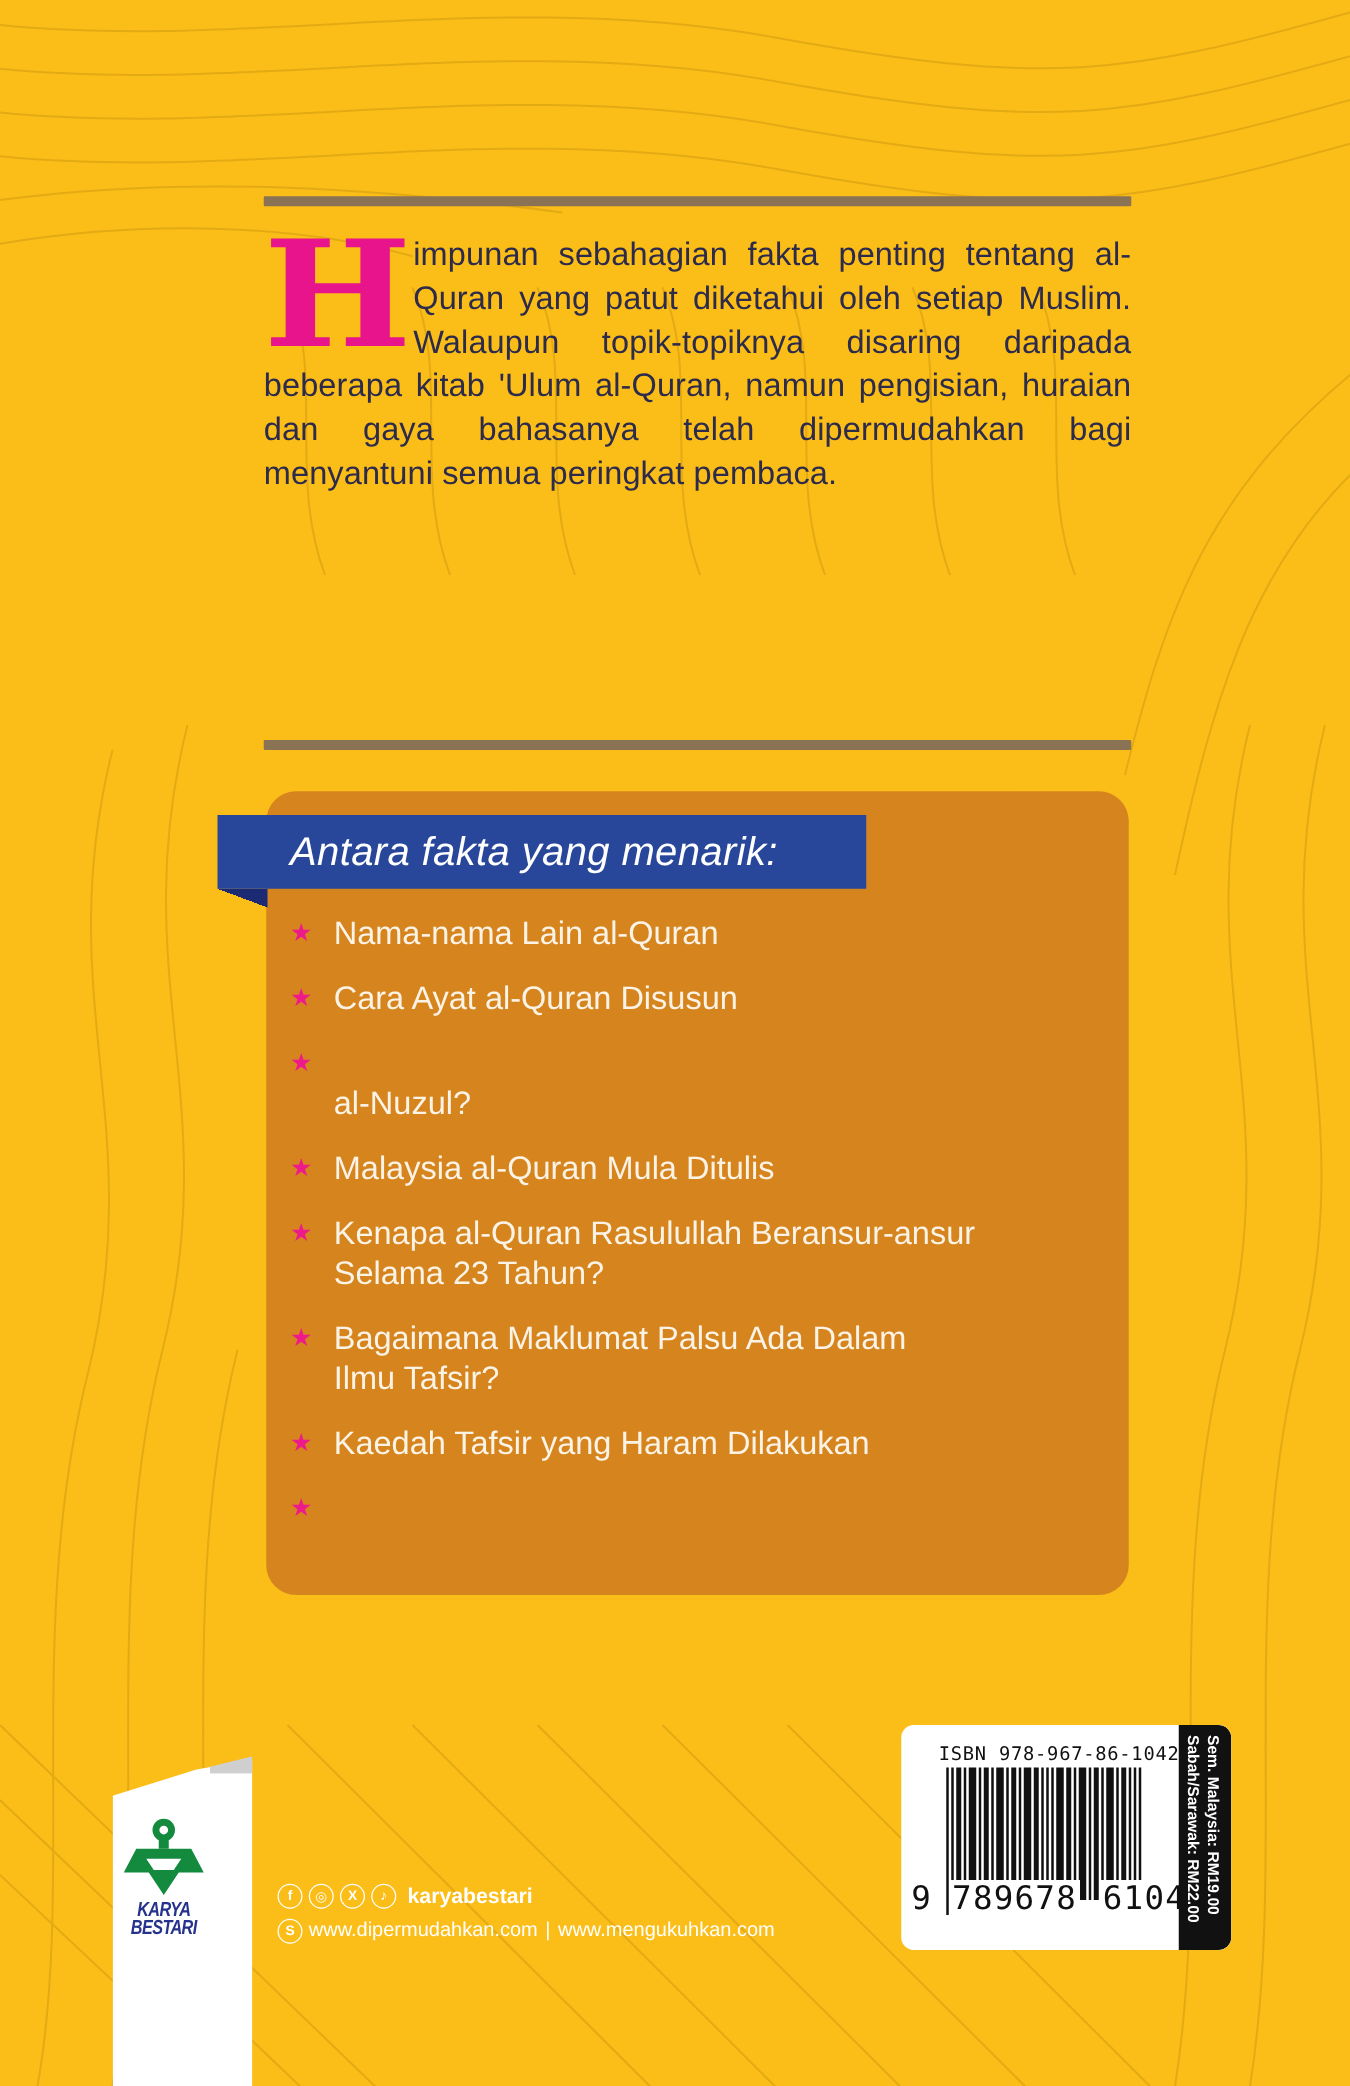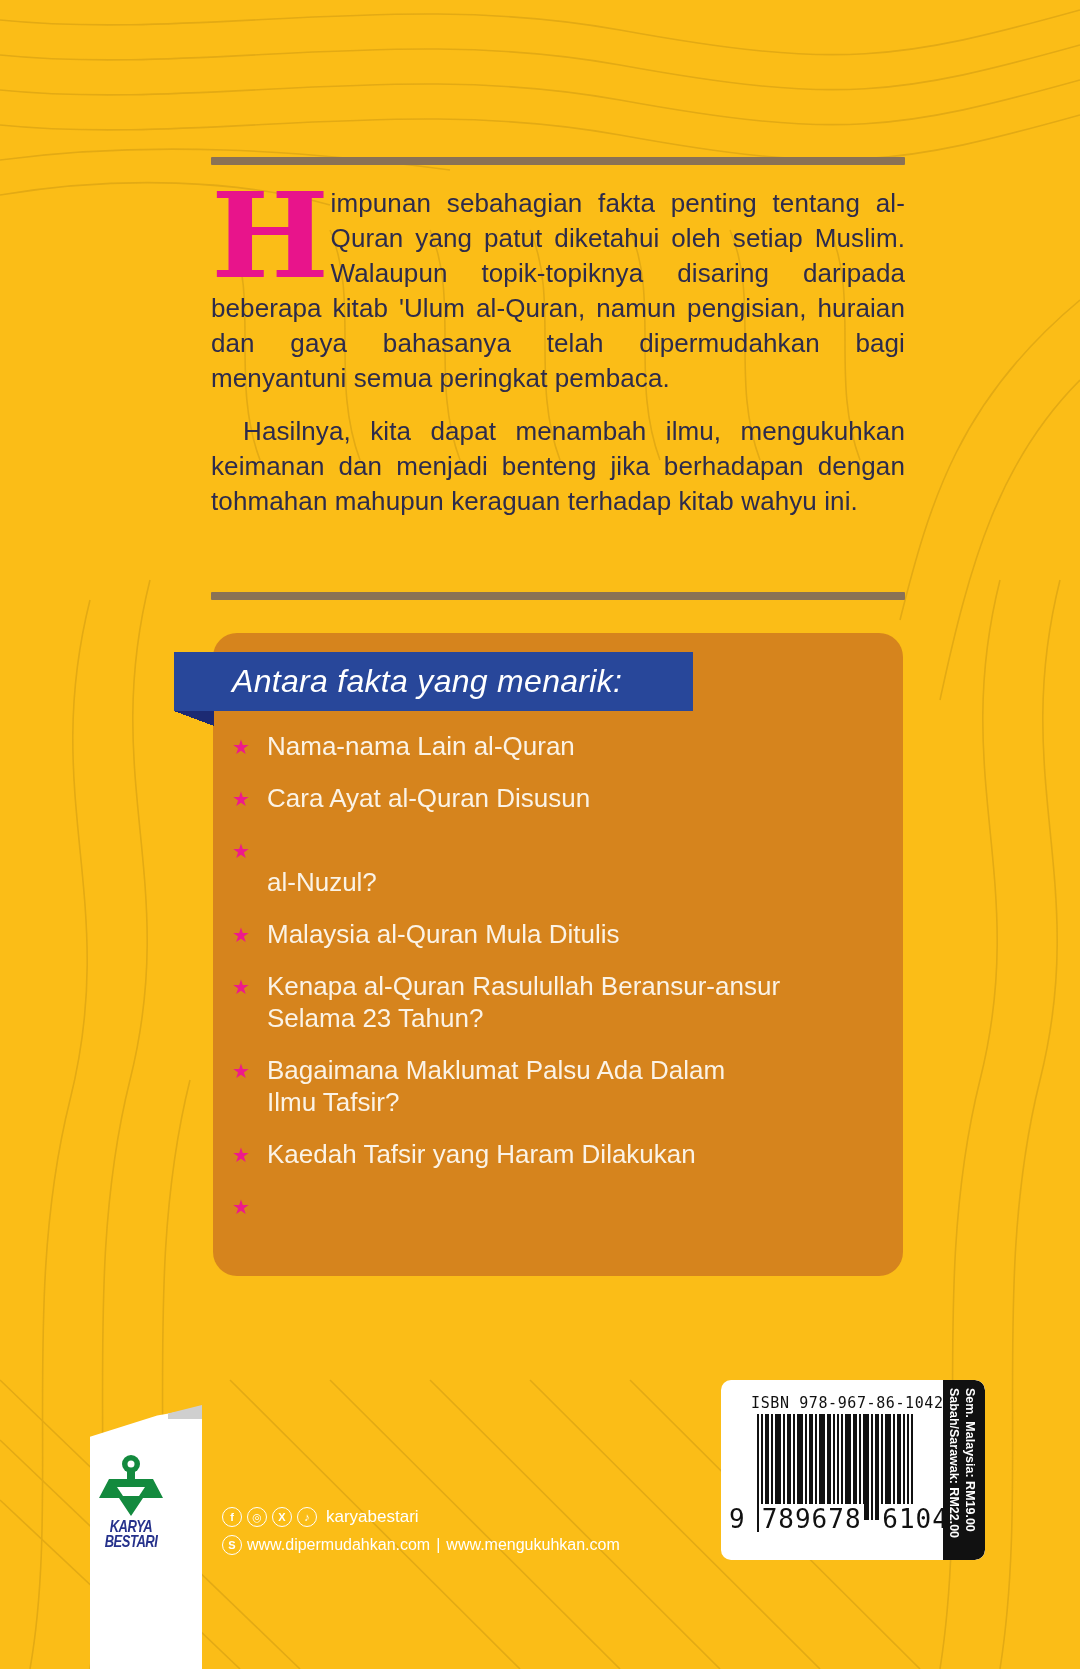--- a/index.html
+++ b/index.html
@@ -101,21 +101,21 @@
     .social {
       position: absolute; left: 222px; top: 1505px; z-index: 3;
       color: #ffffff; font-size: 16px;
     }
     .social-row { display: flex; align-items: center; height: 24px; margin-bottom: 4px; }
     .circ-icon {
       width: 20px; height: 20px; border: 1.6px solid #ffffff; border-radius: 50%;
       display: inline-flex; align-items: center; justify-content: center;
       font-size: 11px; font-weight: bold; margin-right: 5px; color: #ffffff;
     }
-    .social-handle { margin-left: 4px; font-size: 17px; }
+    .social-handle { margin-left: 4px; font-size: 17px; font-weight: bold; }
     .sep { margin: 0 6px; }
 
     .barcode-box {
       position: absolute; left: 721px; top: 1380px; width: 264px; height: 180px;
       background: #ffffff; border-radius: 10px; overflow: hidden; z-index: 3;
     }
     .price-strip {
       position: absolute; right: 0; top: 0; width: 42px; height: 180px;
       background: #111111;
       border-radius: 0 10px 10px 0;
@@ -181,21 +181,20 @@
     <path d="M830 230 C860 300 830 380 860 460"></path>
   </g>
 </svg>
 
 <div class="rule top"></div>
 
 <div class="intro layer">
   <p>
     <span class="dropcap">H</span><span>impunan sebahagian fakta penting tentang al-Quran yang patut diketahui oleh setiap Muslim. Walaupun topik-topiknya disaring daripada beberapa kitab 'Ulum al-Quran, namun pengisian, huraian dan gaya bahasanya telah dipermudahkan bagi menyantuni semua peringkat pembaca.</span>
   </p>
-  <p>Hasilnya, kita dapat menambah ilmu, mengukuhkan keimanan dan menjadi benteng jika berhadapan dengan tohmahan mahupun keraguan terhadap kitab wahyu ini.</p>
 </div>
 
 <div class="rule bottom"></div>
 
 <div class="facts-box layer"></div>
 <div class="banner-fold-fill"></div>
 <div class="facts-banner">
   <span>Antara fakta yang menarik:</span>
 </div>
 

